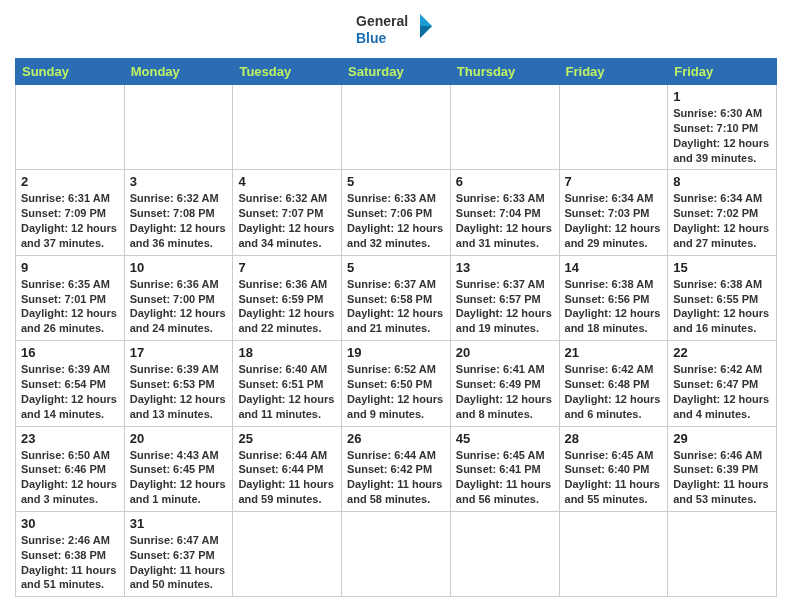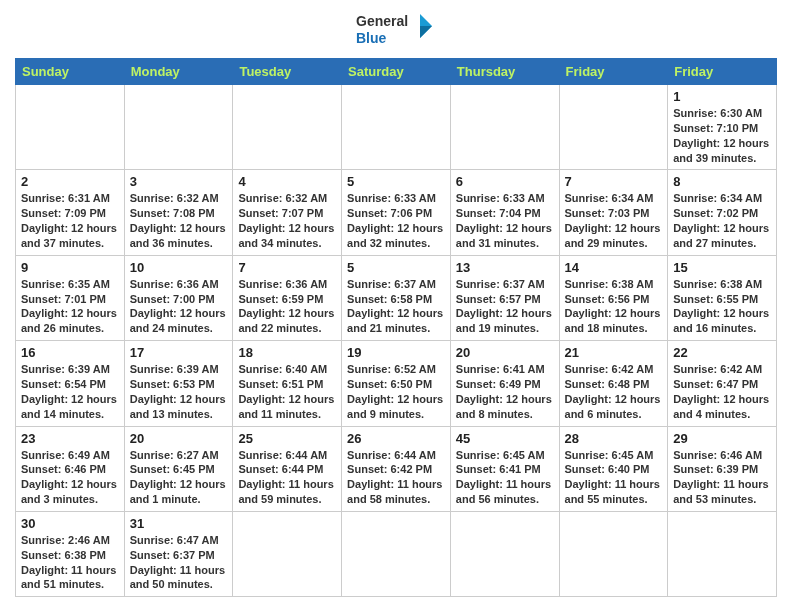--- a/index.html
+++ b/index.html
@@ -249,27 +249,27 @@
         <td>
           <span class="day-number">22</span>
           <div class="day-info">Sunrise: 6:42 AM
 Sunset: 6:47 PM
 Daylight: 12 hours and 4 minutes.</div>
         </td>
       </tr>
       <tr>
         <td>
           <span class="day-number">23</span>
-          <div class="day-info">Sunrise: 6:49 AM
+          <div class="day-info">Sunrise: 6:50 AM
 Sunset: 6:46 PM
 Daylight: 12 hours and 3 minutes.</div>
         </td>
         <td>
           <span class="day-number">20</span>
-          <div class="day-info">Sunrise: 6:27 AM
+          <div class="day-info">Sunrise: 4:43 AM
 Sunset: 6:45 PM
 Daylight: 12 hours and 1 minute.</div>
         </td>
         <td>
           <span class="day-number">25</span>
           <div class="day-info">Sunrise: 6:44 AM
 Sunset: 6:44 PM
 Daylight: 11 hours and 59 minutes.</div>
         </td>
         <td>

